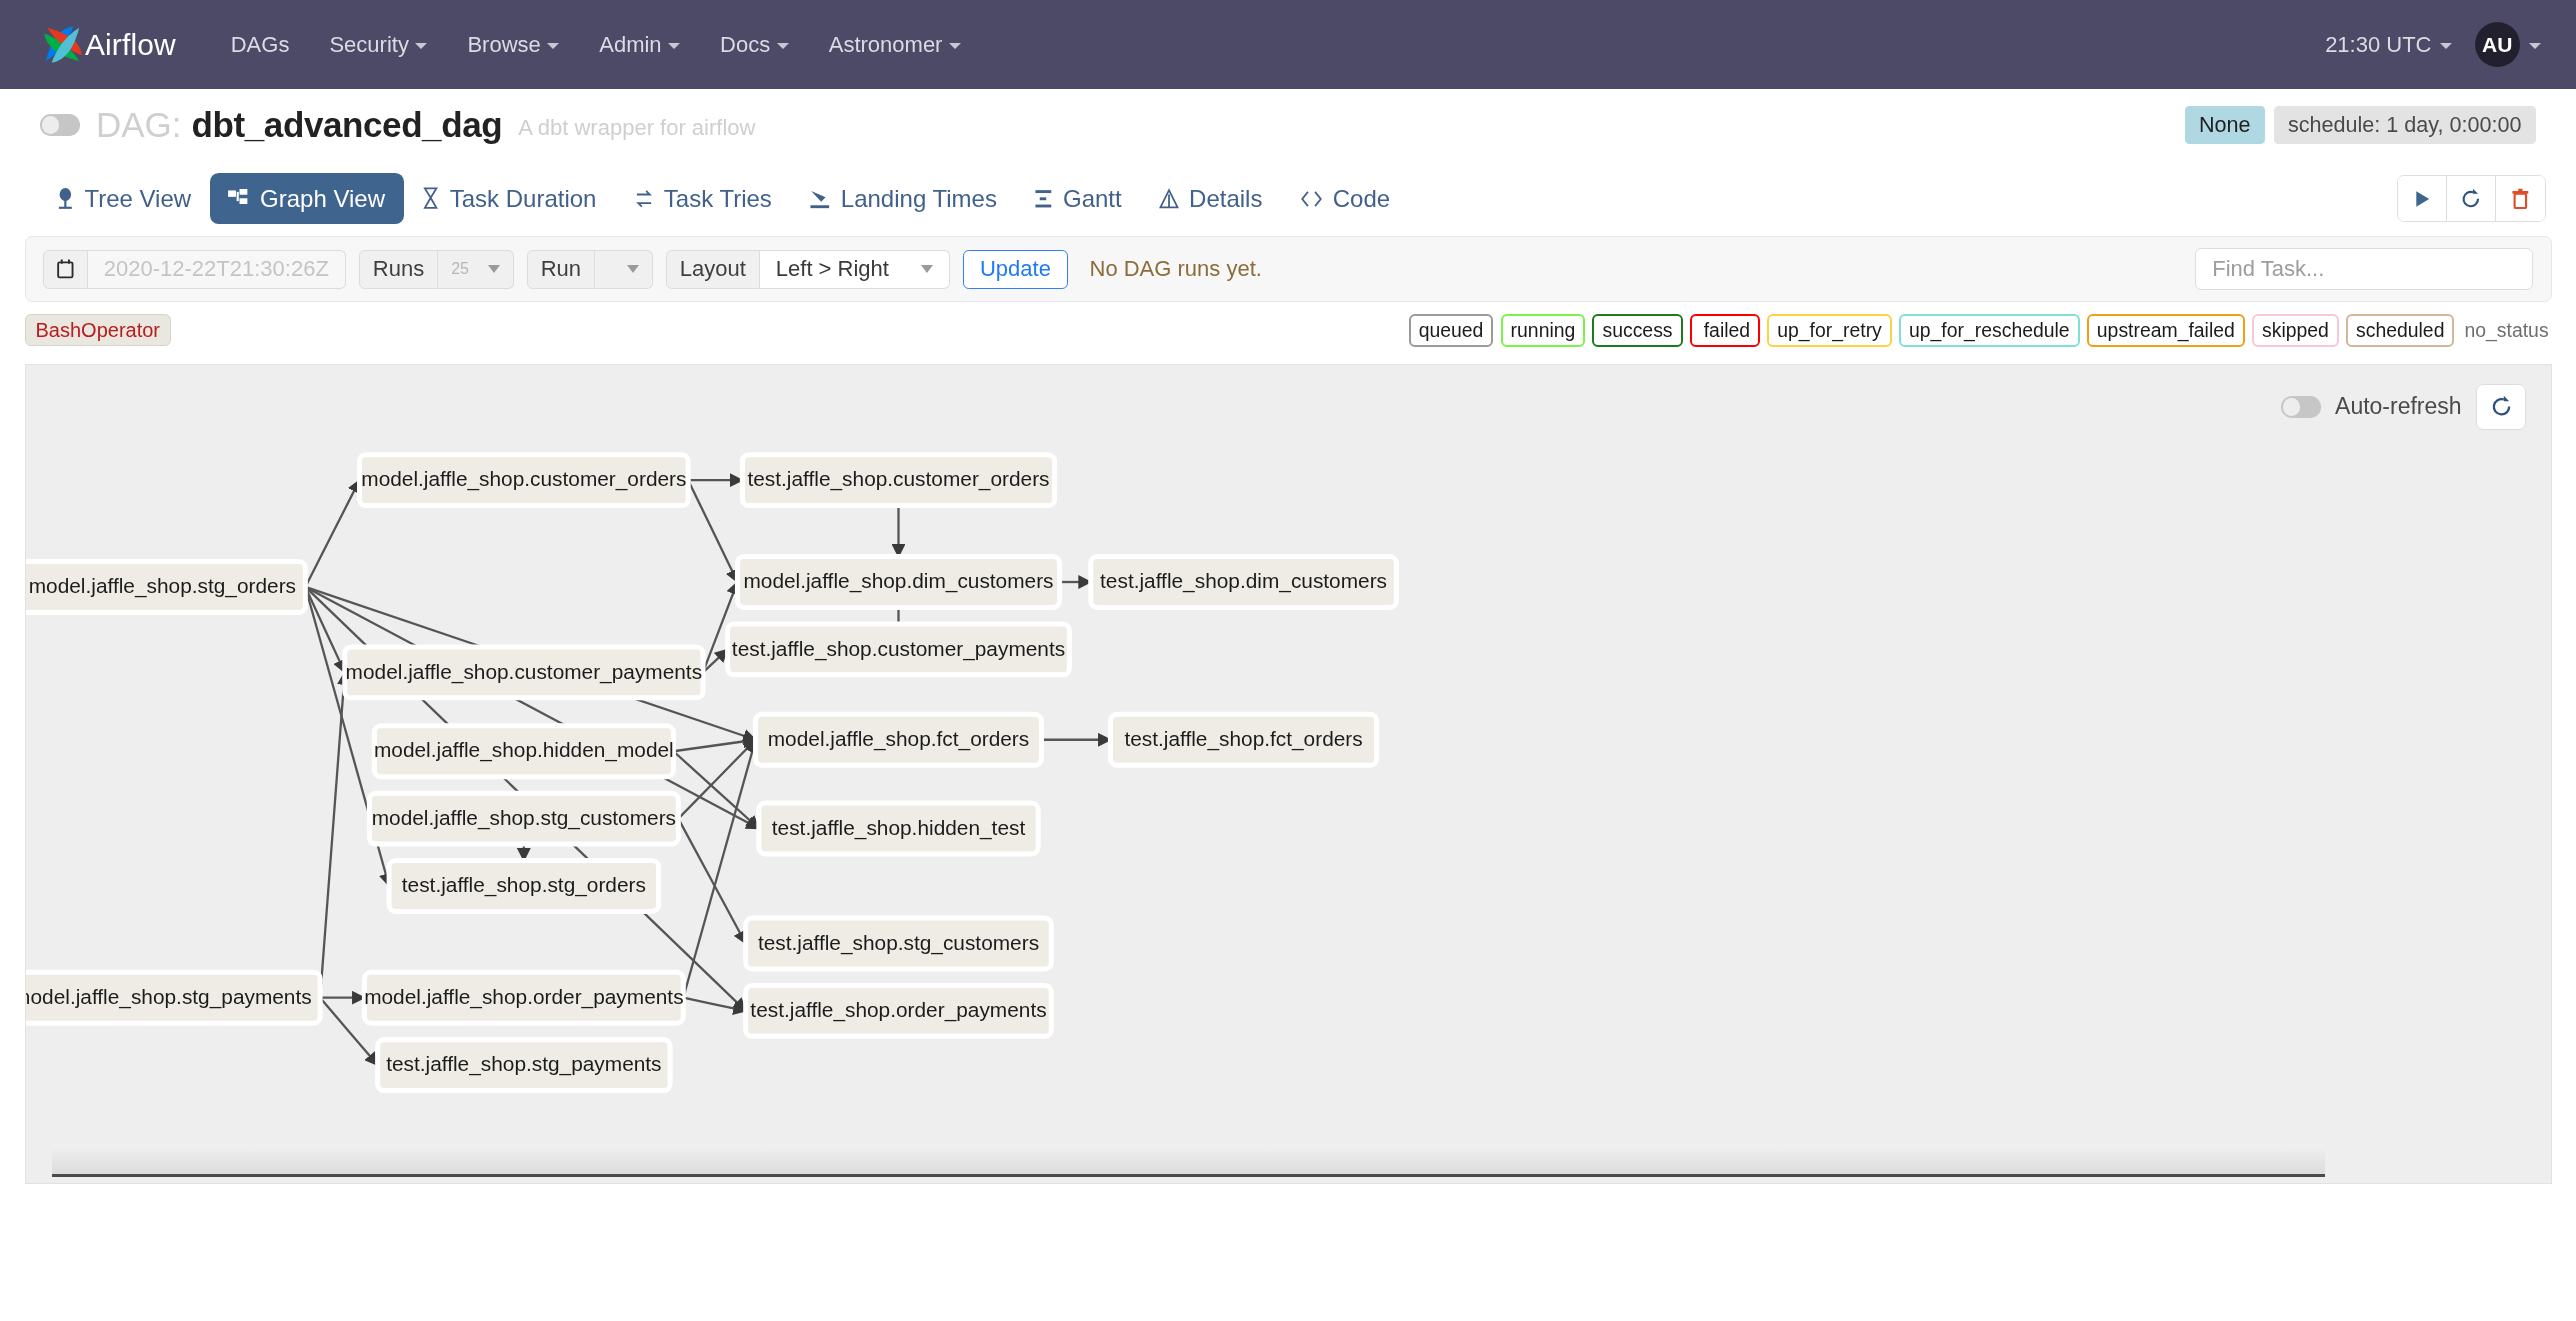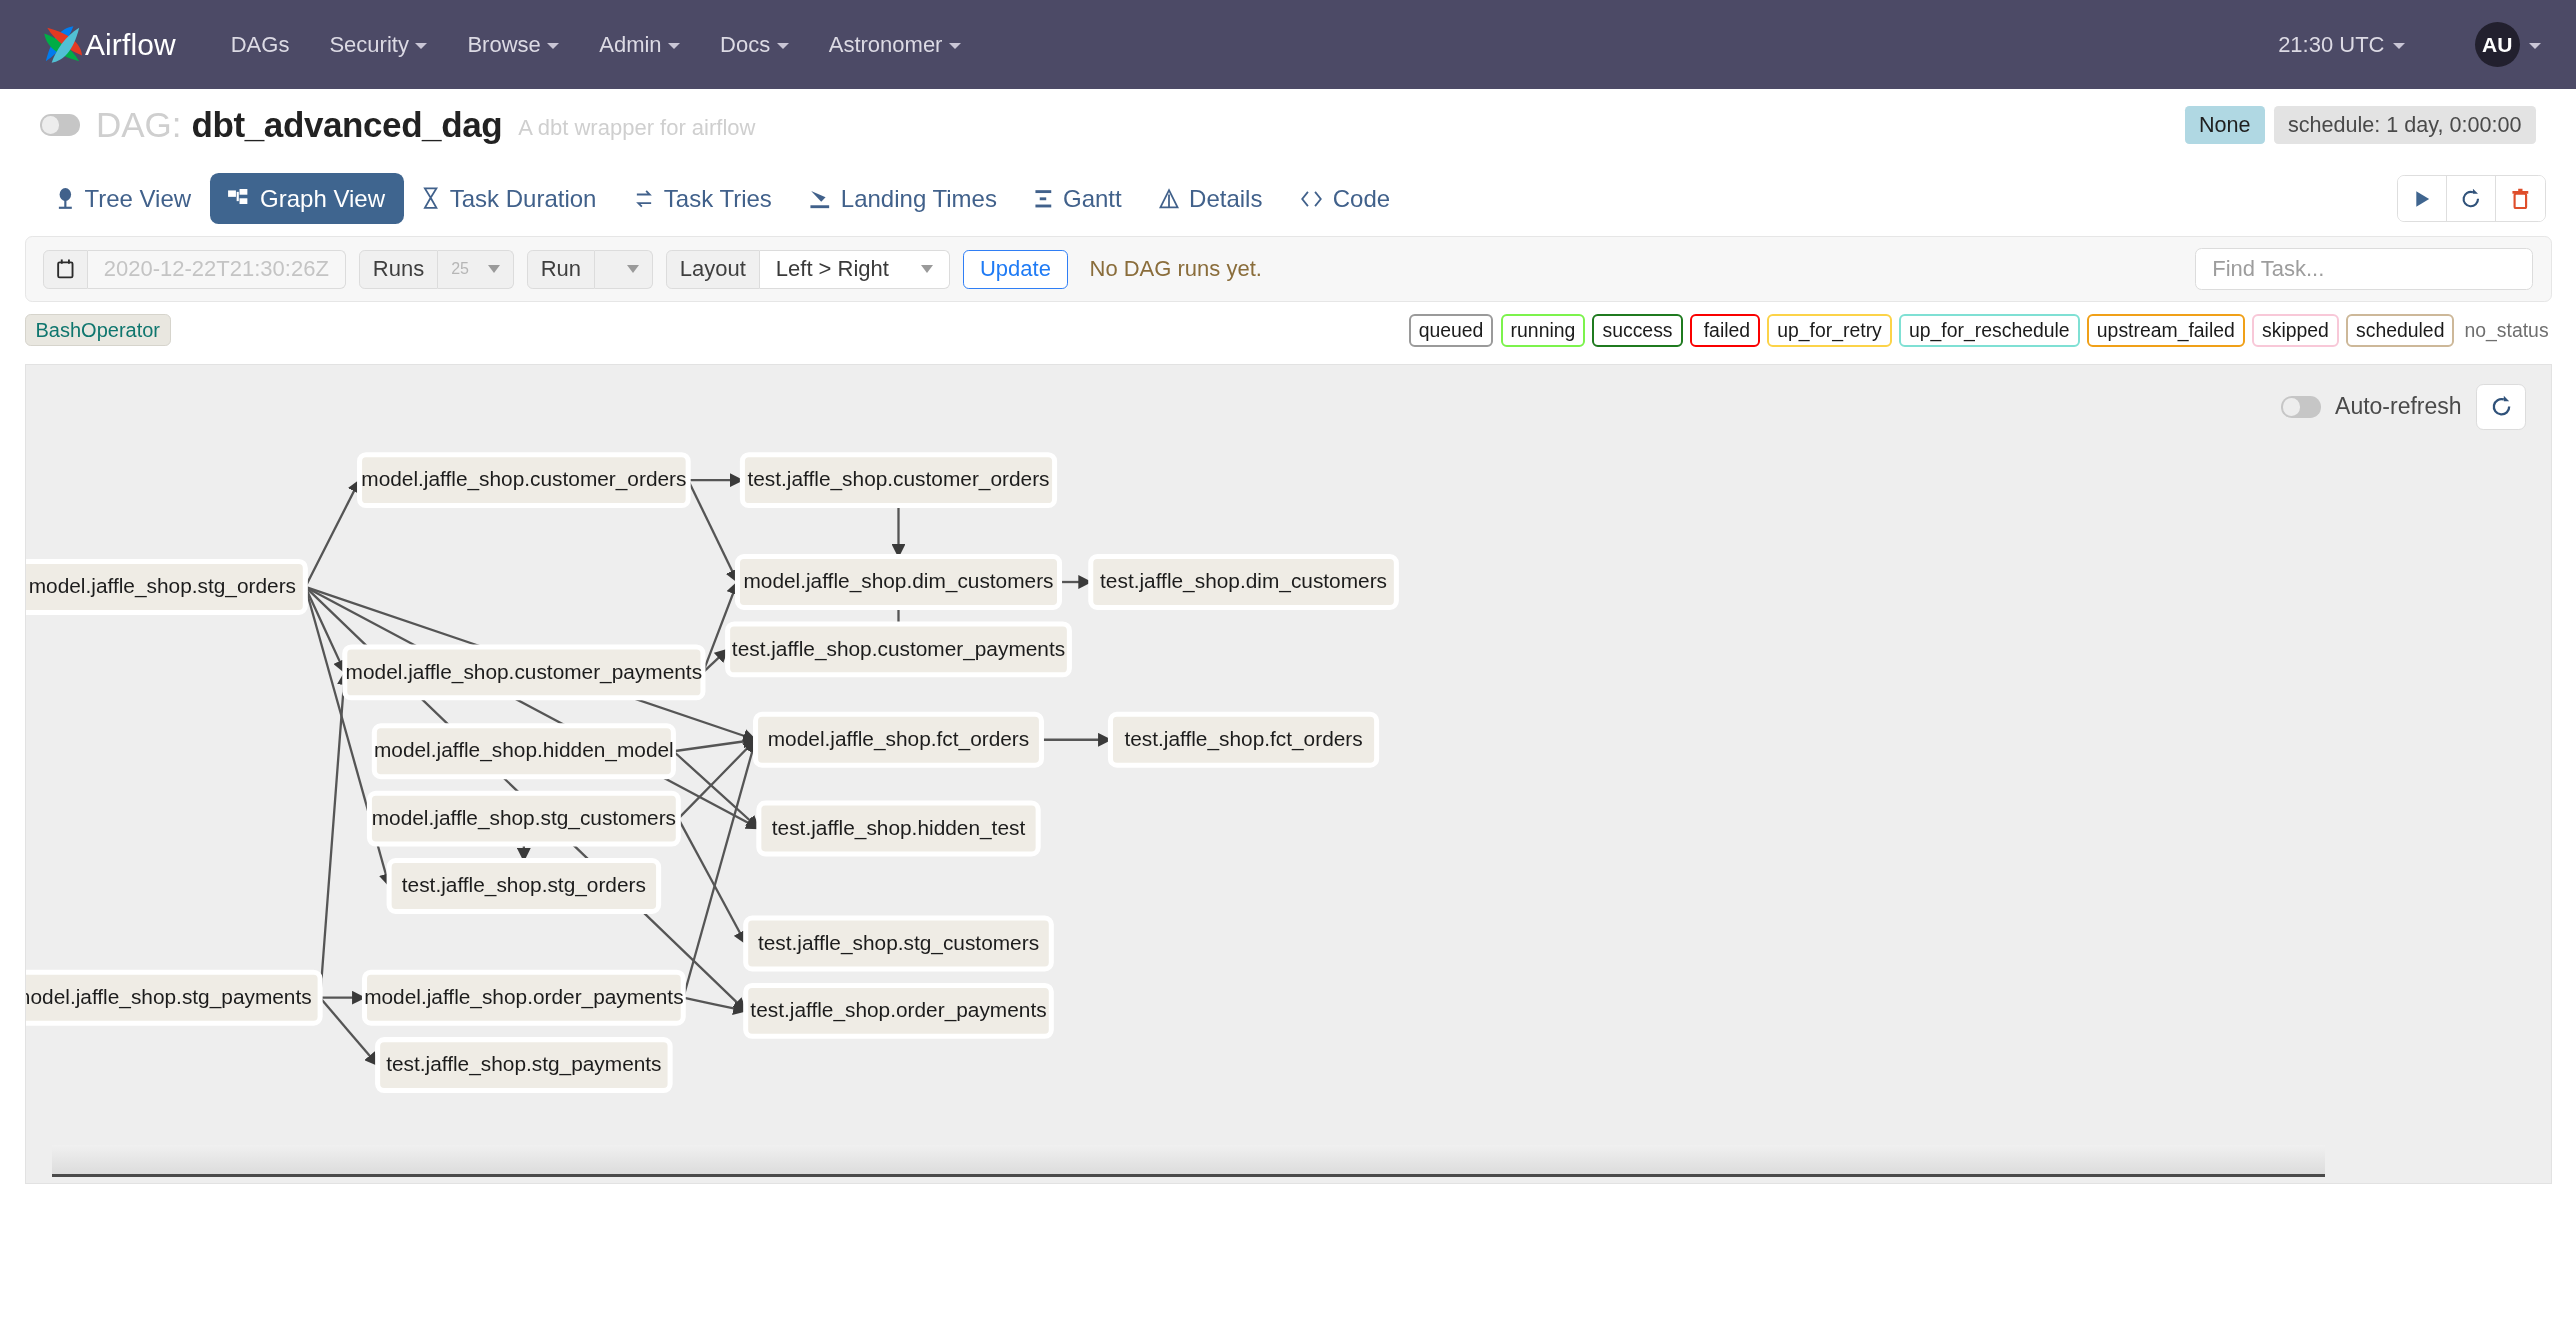--- a/index.html
+++ b/index.html
@@ -42,21 +42,21 @@
   .nav-right {
     position: absolute; right: 35px; top: 0; height: 89px;
     display: flex; align-items: center; gap: 7.2px;
   }
   .clock { color: #dcdae4; font-size: 22px; display: flex; align-items: center; gap: 8px; cursor: pointer; }
   .avatar-wrap { display: flex; align-items: center; gap: 9.3px; cursor: pointer; margin-left: 16px; }
   .avatar {
     width: 45px; height: 45px; border-radius: 50%;
     background: #22202e; color: #fff;
     display: flex; align-items: center; justify-content: center;
-    font-size: 21px; font-weight: bold; margin-left: 47px;
+    font-size: 21px; font-weight: bold;
   }
 
   
   .dag-header {
     height: 72px;
     display: flex; align-items: center;
     padding: 0 40px;
     position: relative;
     background: #fff;
   }
@@ -182,21 +182,21 @@
   }
 
   
   .legend-row {
     height: 42px; margin: 7.2px 24.5px 0 24.5px;
     display: flex; align-items: center;
     position: relative;
   }
   .operator-badge {
     background: #e9e7e0; border: 1.4px solid #d6d4cc;
-    border-radius: 5.8px; font-size: 20px; color: #0f766e;
+    border-radius: 5.8px; font-size: 20px; color: #b91c1c;
     padding: 3.6px 10px;
   }
   .legend-items {
     position: absolute; right: 0; top: 0; height: 42px;
     display: flex; align-items: center; gap: 7.2px;
   }
   .legend-chip {
     font-size: 19.4px; padding: 2.9px 8px;
     border-radius: 5.8px; border: 2.2px solid transparent;
     background: #fff; color: #1b1b1b; white-space: nowrap;

